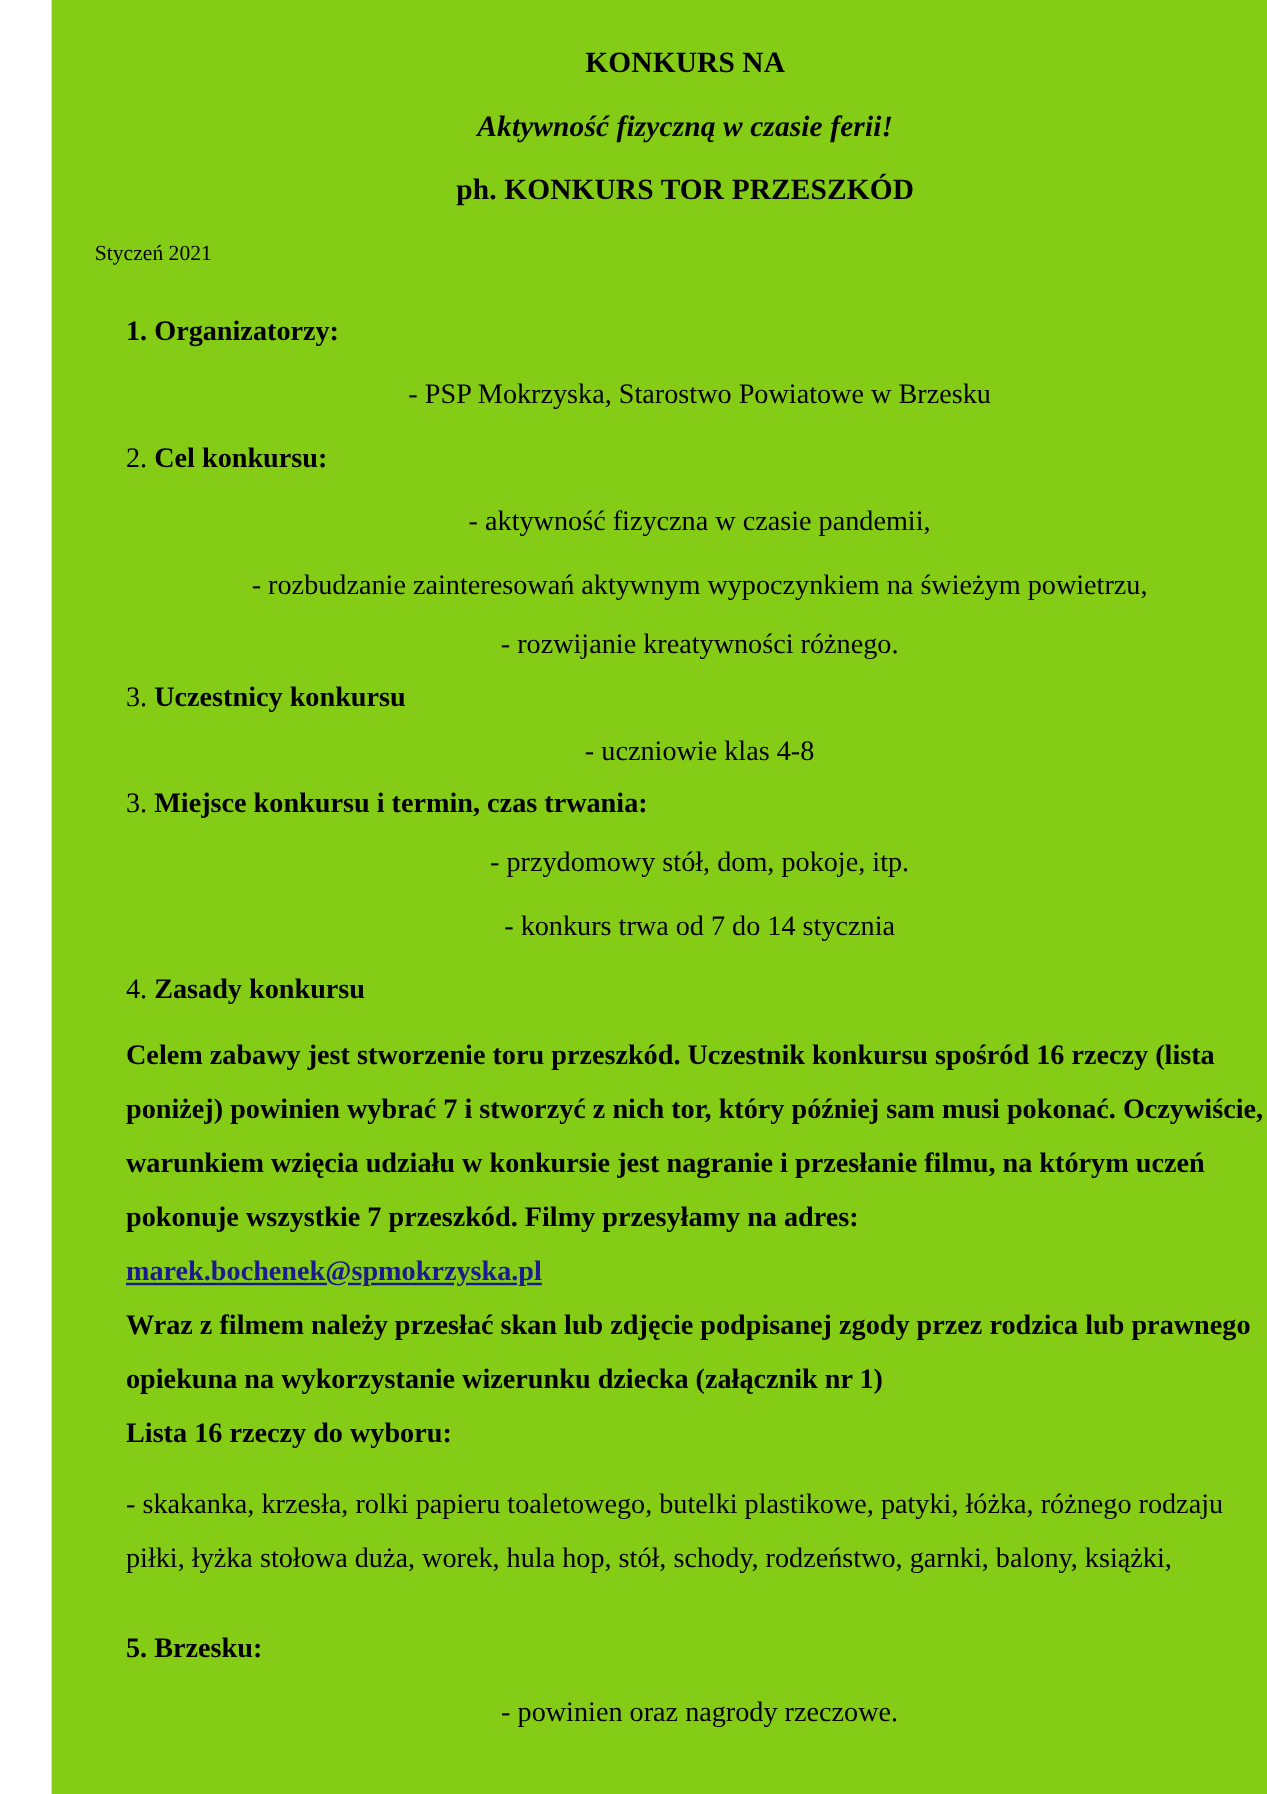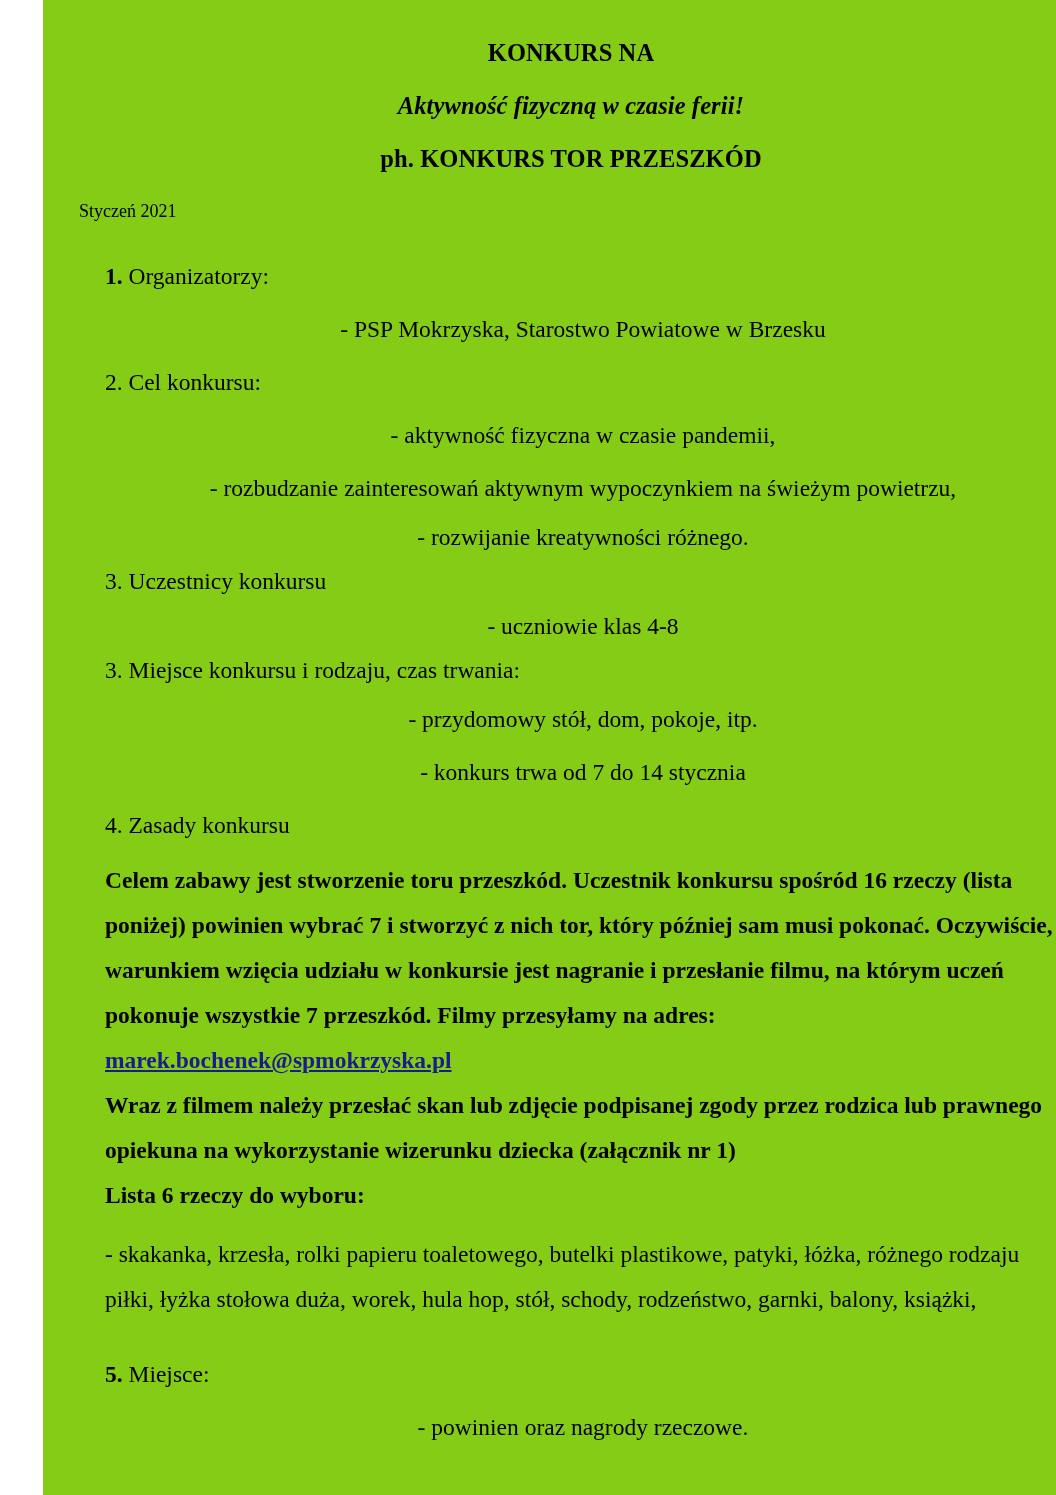--- a/index.html
+++ b/index.html
@@ -64,21 +64,21 @@
   .para.tight {
     line-height: 45px;
   }
   .para .num {
     font-weight: normal;
   }
   .para .num-bold {
     font-weight: bold;
   }
   .para .hd {
-    font-weight: normal;
+    font-weight: bold;
   }
 
   .bullet-line {
     font-size: 23.5px;
     line-height: 53px;
     margin: 0;
     text-align: center;
   }
   .bullet-line.tight {
     line-height: 44px;
@@ -142,48 +142,48 @@
     <div class="bullet-line tight">- rozwijanie kreatywności różnego.</div>
 
     <div class="para tight">
       <span class="num">3.</span>
       <span class="hd">Uczestnicy konkursu</span>
     </div>
     <div class="bullet-line tight">- uczniowie klas 4-8</div>
 
     <div class="para tight">
       <span class="num">3.</span>
-      <span class="hd">Miejsce konkursu i rodzaju, czas trwania:</span>
+      <span class="hd">Miejsce konkursu i termin, czas trwania:</span>
     </div>
     <div class="bullet-line">- przydomowy stół, dom, pokoje, itp.</div>
     <div class="bullet-line">- konkurs trwa od 7 do 14 stycznia</div>
 
     <div class="para">
       <span class="num">4.</span>
       <span class="hd">Zasady konkursu</span>
     </div>
 
     <div class="spacer-sm"></div>
 
     <div class="flow-bold">Celem zabawy jest stworzenie toru przeszkód. Uczestnik konkursu spośród 16 rzeczy (lista poniżej) powinien wybrać 7 i stworzyć z nich tor, który później sam musi pokonać. Oczywiście, warunkiem wzięcia udziału w konkursie jest nagranie i przesłanie filmu, na którym uczeń pokonuje wszystkie 7 przeszkód. Filmy przesyłamy na adres:</div>
 
     <div>
       <a class="email-link" href="#">marek.bochenek@spmokrzyska.pl</a>
     </div>
 
     <div class="flow-bold">Wraz z filmem należy przesłać skan lub zdjęcie podpisanej zgody przez rodzica lub prawnego opiekuna na wykorzystanie wizerunku dziecka (załącznik nr 1)</div>
 
-    <div class="flow-bold">Lista 6 rzeczy do wyboru:</div>
+    <div class="flow-bold">Lista 16 rzeczy do wyboru:</div>
 
     <div class="spacer-md"></div>
 
     <div class="flow-plain">- skakanka, krzesła, rolki papieru toaletowego, butelki plastikowe, patyki, łóżka, różnego rodzaju piłki, łyżka stołowa duża, worek, hula hop, stół, schody, rodzeństwo, garnki, balony, książki,</div>
 
     <div class="spacer-lg"></div>
 
     <div class="para">
       <span class="num-bold">5.</span>
-      <span class="hd">Miejsce:</span>
+      <span class="hd">Brzesku:</span>
     </div>
     <div class="bullet-line">- powinien oraz nagrody rzeczowe.</div>
 
   </div>
 </div>
 
 </body></html>

